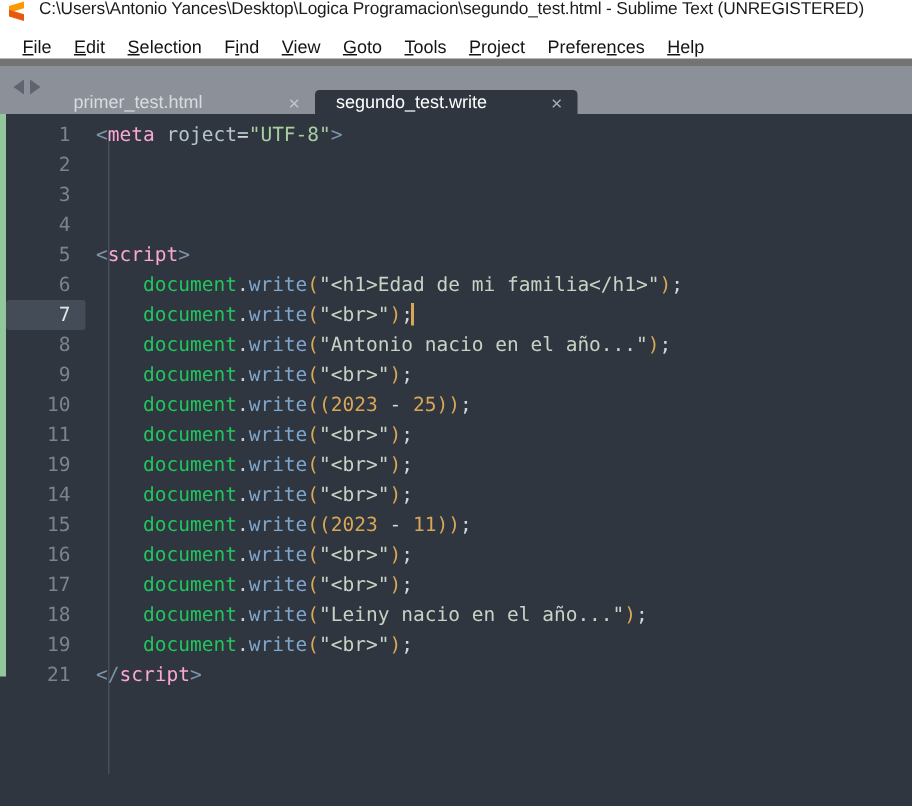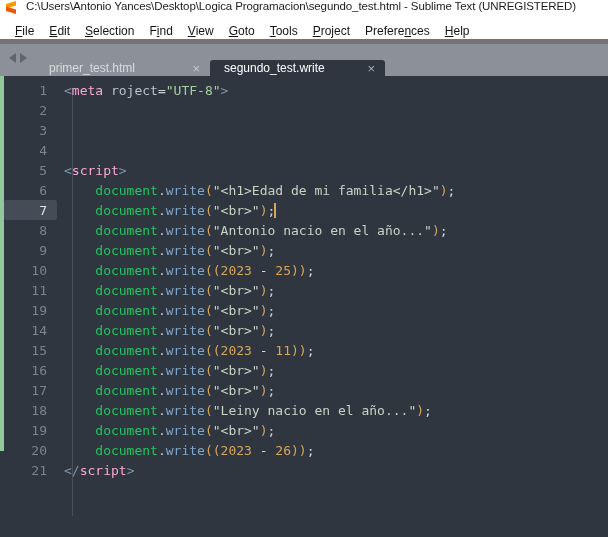--- a/index.html
+++ b/index.html
@@ -361,24 +361,20 @@
       <div class="line">
         <span class="lineno">18</span>
         <span class="code">    <span class="tok-var">document</span><span class="tok-dot">.</span><span class="tok-fn">write</span><span class="tok-paren">(</span><span class="tok-string">"Leiny nacio en el año..."</span><span class="tok-paren">)</span><span class="tok-semi">;</span></span>
       </div>
 
       <div class="line">
         <span class="lineno">19</span>
         <span class="code">    <span class="tok-var">document</span><span class="tok-dot">.</span><span class="tok-fn">write</span><span class="tok-paren">(</span><span class="tok-string">"&lt;br&gt;"</span><span class="tok-paren">)</span><span class="tok-semi">;</span></span>
       </div>
 
-      <div class="line">
-        <span class="lineno">20</span>
-        <span class="code">    <span class="tok-var">document</span><span class="tok-dot">.</span><span class="tok-fn">write</span><span class="tok-paren">((</span><span class="tok-num">2023</span> <span class="tok-op">-</span> <span class="tok-num">26</span><span class="tok-paren">))</span><span class="tok-semi">;</span></span>
-      </div>
 
       <div class="line">
         <span class="lineno">21</span>
         <span class="code"><span class="tok-punct">&lt;/</span><span class="tok-tag">script</span><span class="tok-punct">&gt;</span></span>
       </div>
 
     </div>
   </div>
 
 </div>

